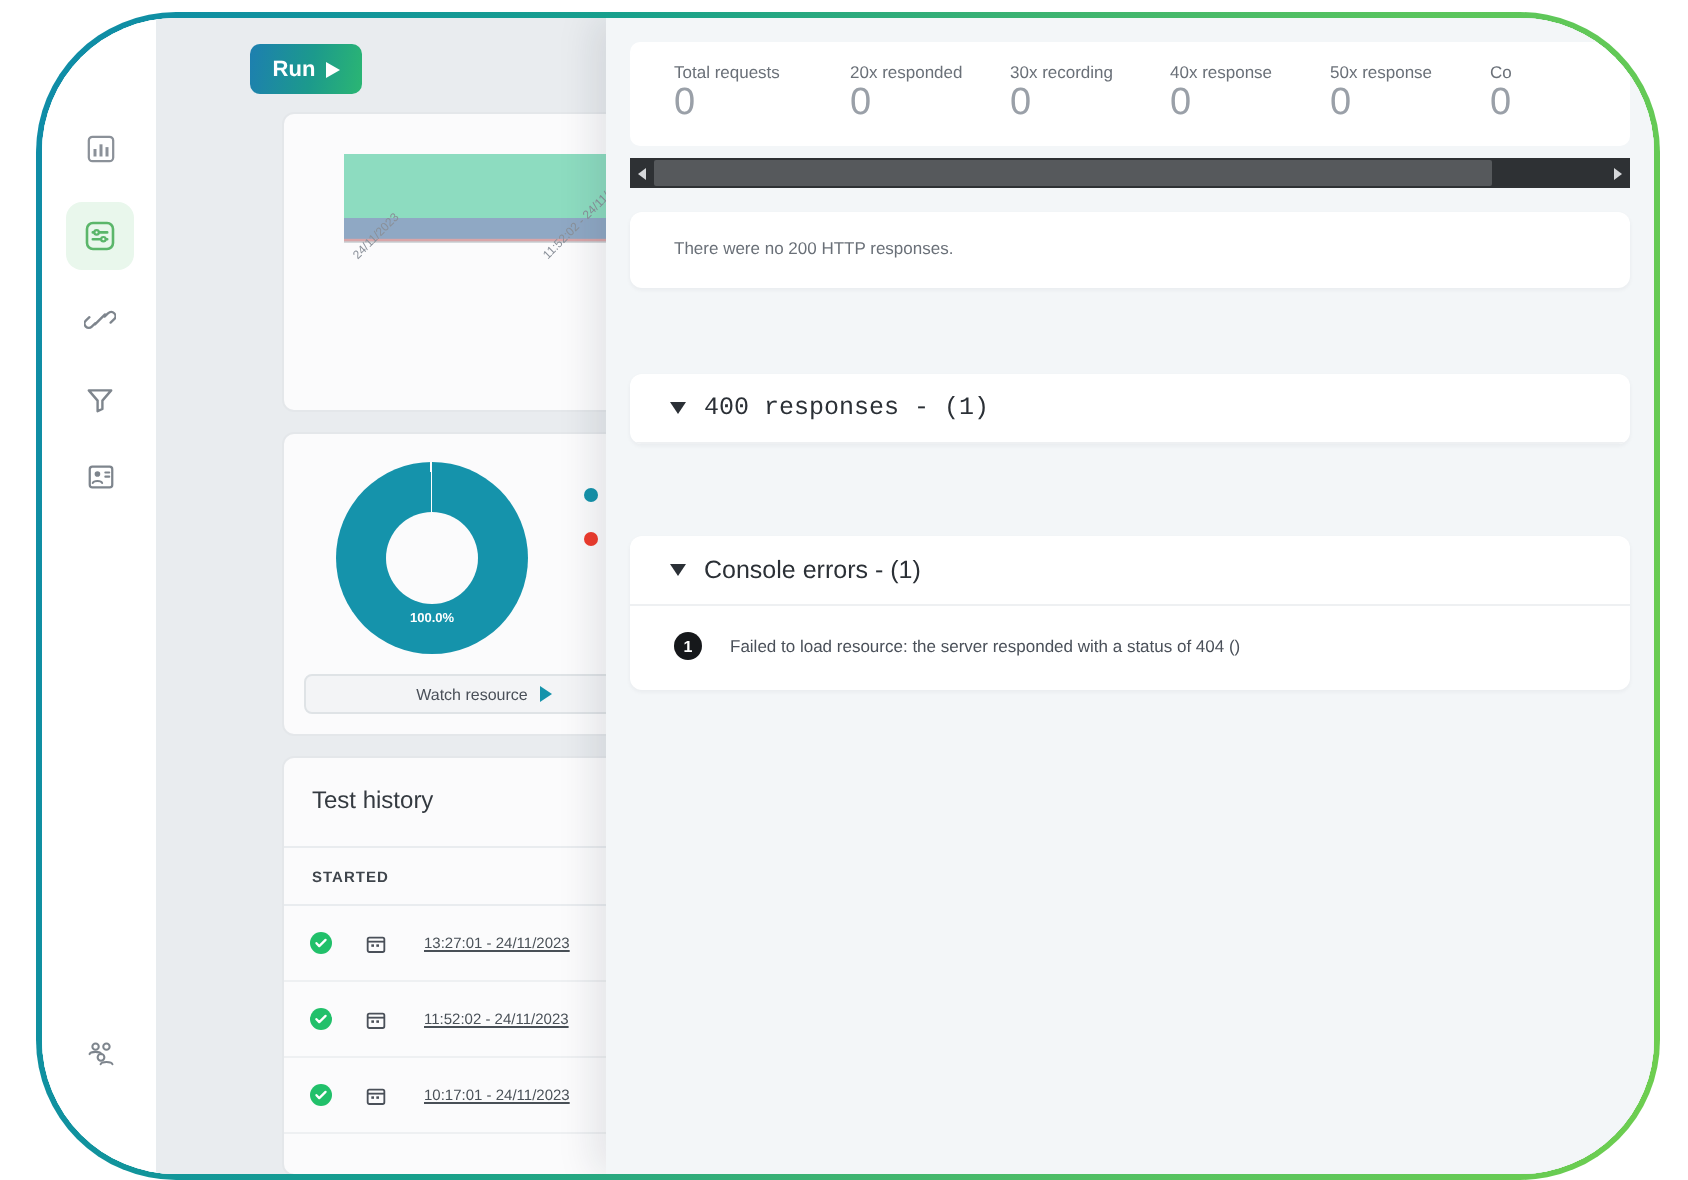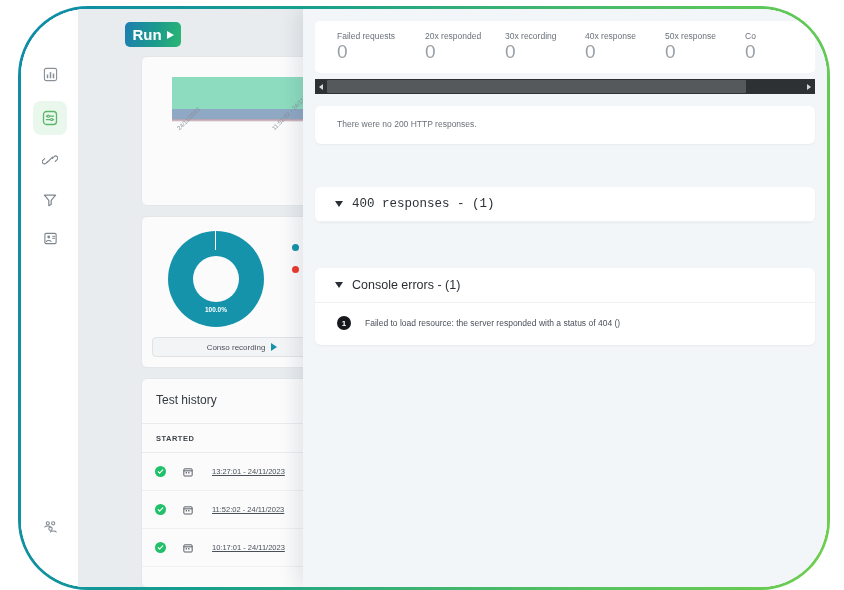--- a/index.html
+++ b/index.html
@@ -63,21 +63,21 @@
     background: #e9ecef;
     overflow: hidden;
   }
 
   
   #run-btn {
     position: absolute; left: 46px; top: 13px;
     width: 56px; height: 25px;
     border: none; border-radius: 5px;
     background: linear-gradient(100deg, #1d7fb0 0%, #1c9a8c 55%, #2bb673 100%);
-    color: #fff; font-size: 15px; font-weight: 700;
+    color: #fff; font-size: 11px; font-weight: 700;
     display: flex; align-items: center; justify-content: center; gap: 5px;
     cursor: pointer;
     font-family: "Liberation Sans", sans-serif;
   }
   #run-btn .tri {
     width: 0; height: 0;
     border-left: 7px solid #ffffff;
     border-top: 4.5px solid transparent;
     border-bottom: 4.5px solid transparent;
   }
@@ -401,21 +401,21 @@
                 <div class="lat-row">Scree</div>
                 <div class="lat-row">Conso</div>
                 <div class="lat-row">20x</div>
                 <div class="lat-row">30x</div>
                 <div class="lat-row">40x</div>
                 <div class="lat-row">50x</div>
               </div>
         </div>
 
         <button id="watch-btn">
-          <span>Conso recording</span>
+          <span>Watch resource</span>
           <span class="tri"></span>
         </button>
       </div>
 
       <div class="card" id="hist-card">
         <div id="hist-title">Test history</div>
         <div id="hist-head">
           <span>STARTED</span>
         </div>
         <div id="hist-rows">
@@ -468,21 +468,21 @@
                 <span class="hist-link">10:17:01 - 24/11/2023</span>
               </div>
             </div>
       </div>
     </section>
 
     <aside id="panel">
 
       <div id="stats">
             <div class="stat" style="width: 88px;">
-              <div class="stat-label">Failed requests</div>
+              <div class="stat-label">Total requests</div>
               <div class="stat-value">0</div>
             </div>
             <div class="stat" style="width: 80px;">
               <div class="stat-label">20x responded</div>
               <div class="stat-value">0</div>
             </div>
             <div class="stat" style="width: 80px;">
               <div class="stat-label">30x recording</div>
               <div class="stat-value">0</div>
             </div>

